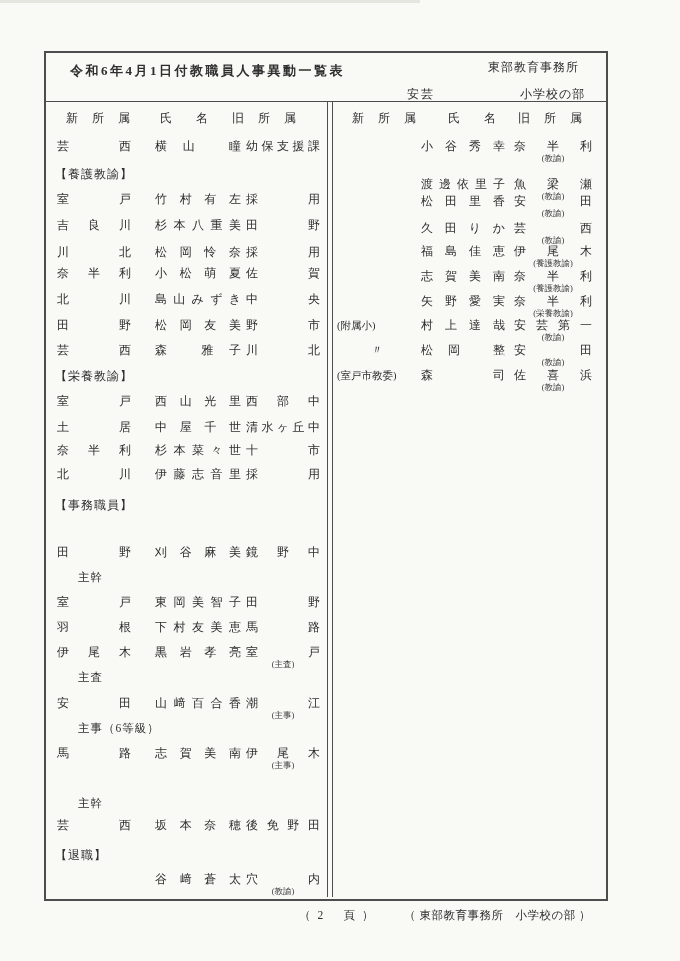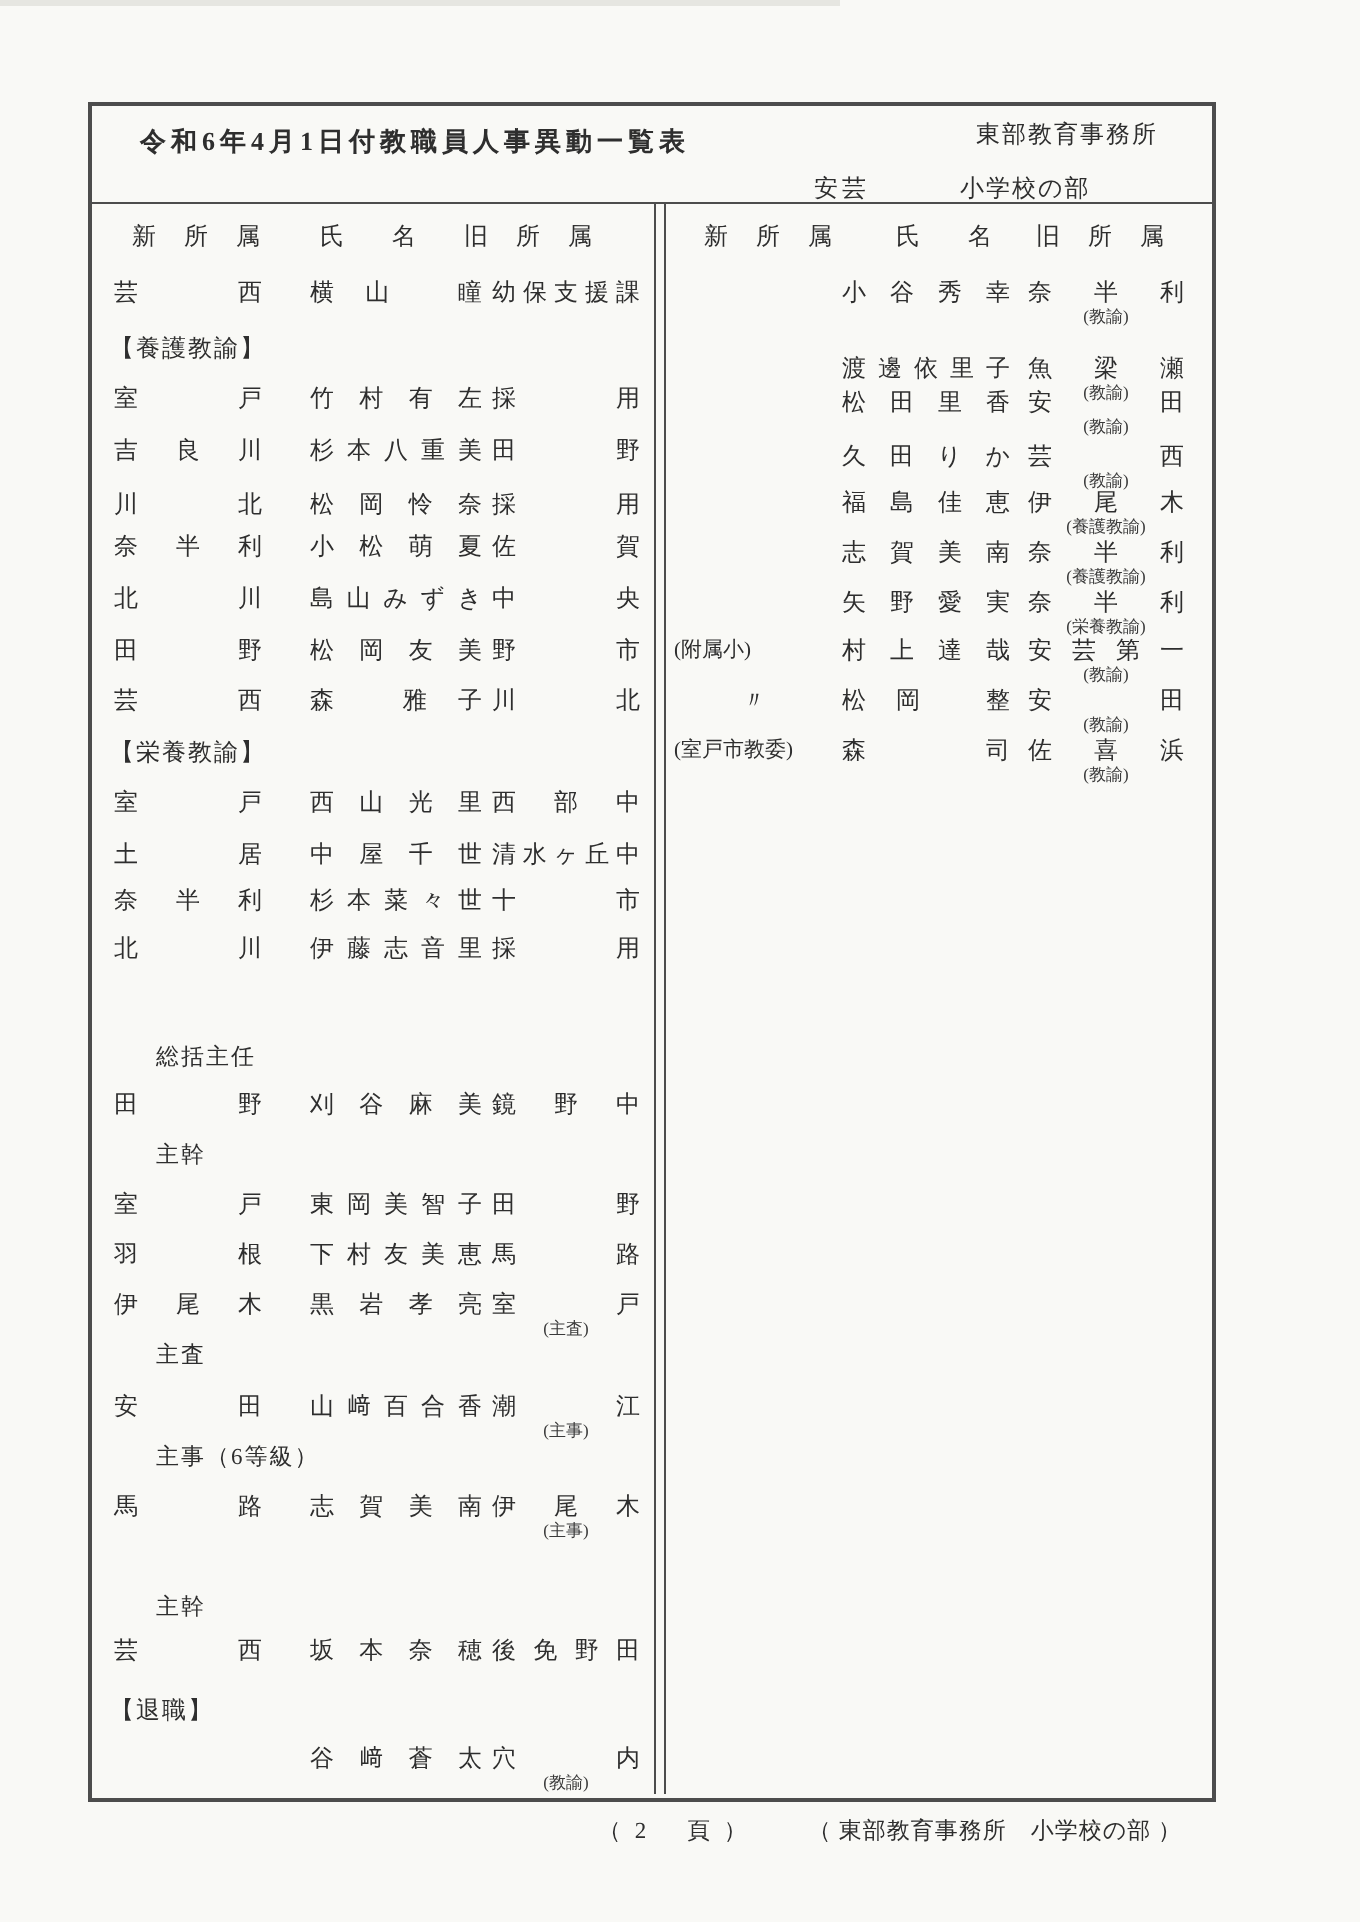--- a/index.html
+++ b/index.html
@@ -17,21 +17,21 @@
   .frame{
     position:absolute;left:44px;top:51px;width:560px;height:846px;
     border:2px solid #4d4d4d;background:transparent;
   }
   .header-rule{position:absolute;left:44px;top:101px;width:562px;height:0;border-top:1.6px solid #4d4d4d;}
   .divider{position:absolute;left:327px;top:102px;height:795px;width:4px;
     border-left:1.6px solid #4d4d4d;border-right:1.6px solid #4d4d4d;}
   .doc-title{position:absolute;left:70px;top:62px;font-size:13px;letter-spacing:2.5px;font-weight:bold;white-space:nowrap;}
   .office{position:absolute;left:488px;top:59px;font-size:12px;letter-spacing:1px;white-space:nowrap;}
   .district{position:absolute;left:407px;top:86px;font-size:12px;letter-spacing:2px;}
-  .part{position:absolute;left:480px;top:86px;font-size:12px;letter-spacing:1px;}
+  .part{position:absolute;left:520px;top:86px;font-size:12px;letter-spacing:1px;}
   .colhead{position:absolute;top:110px;font-size:12px;white-space:nowrap;}
   .ch-new{letter-spacing:14px;}
   .ch-name{letter-spacing:24px;font-family:Liberation Serif, serif;}
   .ch-old{letter-spacing:14px;}
   .row{position:absolute;height:24px;font-size:12px;}
   .col-left{left:45px;width:282px;}
   .col-right{left:333px;width:272px;}
   .cell{position:absolute;top:0;display:block;line-height:14px;white-space:nowrap;}
   .jst{text-align:justify;text-align-last:justify;}
   .col-left .c-new{left:12px;width:74px;}
@@ -132,22 +132,22 @@
   <div class="row col-left" style="top:443px">
     <span class="cell c-new jst">奈半利</span>
     <span class="cell c-name jst">杉本菜々世</span>
     <span class="cell c-old jst">十市</span>
   </div>
   <div class="row col-left" style="top:467px">
     <span class="cell c-new jst">北川</span>
     <span class="cell c-name jst">伊藤志音里</span>
     <span class="cell c-old jst">採用</span>
   </div>
-  <div class="row col-left" style="top:521px">
-    <span class="subhead">総括主任</span>
+  <div class="row col-left" style="top:497px">
+    <span class="section">【事務職員】</span>
   </div>
   <div class="row col-left" style="top:545px">
     <span class="cell c-new jst">田野</span>
     <span class="cell c-name jst">刈谷麻美</span>
     <span class="cell c-old jst">鏡野中</span>
   </div>
   <div class="row col-left" style="top:570px">
     <span class="subhead">主幹</span>
   </div>
   <div class="row col-left" style="top:595px">

